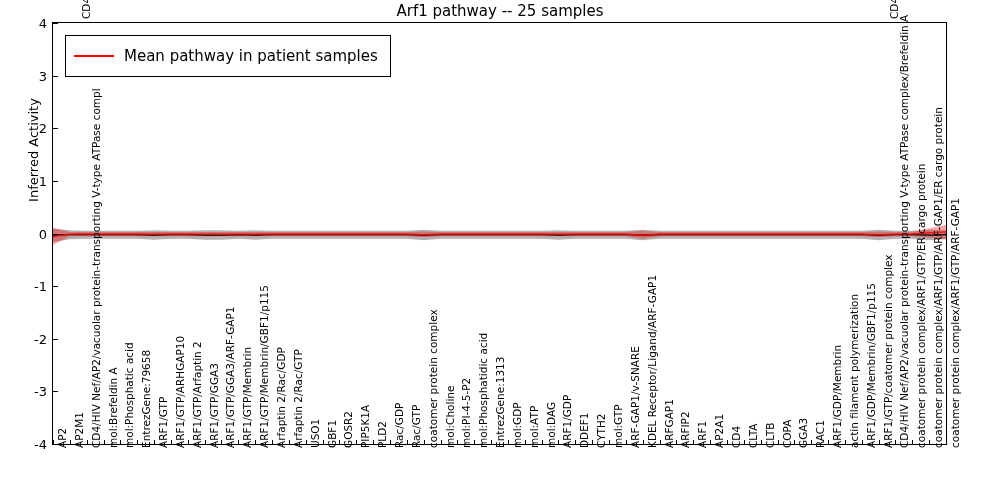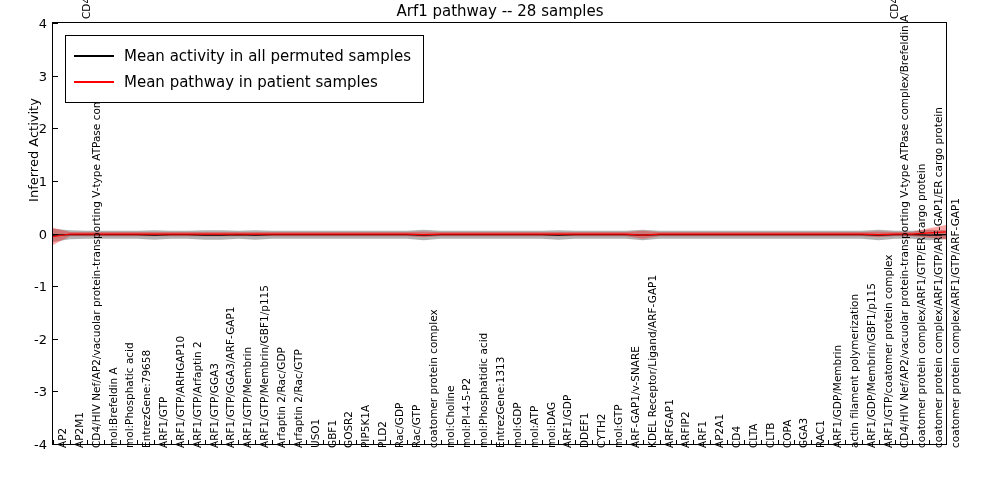--- a/index.html
+++ b/index.html
@@ -132,21 +132,21 @@
     font-size: 15px;
     color: #000000;
     white-space: nowrap;
   }
 </style>
 </head>
 <body>
 
 <div id="root">
 
-  <div class="chart-title">Arf1 pathway -- 28 samples</div>
+  <div class="chart-title">Arf1 pathway -- 25 samples</div>
 
   <div id="plot">
     <svg id="plot-svg" width="893" height="421">
         <path d="M0.00,205.76 L16.85,207.34 L33.70,207.87 L50.55,207.87 L67.40,207.87 L84.25,207.87 L101.09,207.34 L117.94,207.87 L134.79,207.87 L151.64,207.34 L168.49,207.34 L185.34,207.87 L202.19,207.34 L219.04,207.87 L235.89,207.87 L252.74,207.87 L269.58,207.87 L286.43,207.87 L303.28,207.87 L320.13,207.87 L336.98,207.87 L353.83,207.87 L370.68,206.82 L387.53,207.87 L404.38,207.87 L421.23,207.87 L438.08,207.87 L454.92,207.87 L471.77,207.87 L488.62,207.87 L505.47,207.34 L522.32,207.87 L539.17,207.87 L556.02,207.87 L572.87,207.87 L589.72,206.82 L606.57,207.87 L623.42,207.87 L640.26,207.87 L657.11,207.87 L673.96,207.87 L690.81,207.87 L707.66,207.87 L724.51,207.87 L741.36,207.87 L758.21,207.87 L775.06,207.87 L791.91,207.87 L808.75,207.87 L825.60,206.82 L842.45,207.87 L859.30,207.87 L876.15,206.82 L893.00,207.34 L893.00,216.29 L876.15,217.34 L859.30,215.76 L842.45,215.76 L825.60,217.34 L808.75,215.76 L791.91,215.76 L775.06,215.76 L758.21,215.76 L741.36,215.76 L724.51,215.76 L707.66,215.76 L690.81,215.76 L673.96,215.76 L657.11,215.76 L640.26,215.76 L623.42,215.76 L606.57,215.76 L589.72,217.34 L572.87,215.76 L556.02,215.76 L539.17,215.76 L522.32,215.76 L505.47,216.81 L488.62,215.76 L471.77,215.76 L454.92,215.76 L438.08,215.76 L421.23,215.76 L404.38,215.76 L387.53,215.76 L370.68,217.34 L353.83,215.76 L336.98,215.76 L320.13,215.76 L303.28,215.76 L286.43,215.76 L269.58,215.76 L252.74,215.76 L235.89,215.76 L219.04,215.76 L202.19,216.81 L185.34,215.76 L168.49,216.81 L151.64,216.81 L134.79,215.76 L117.94,215.76 L101.09,216.81 L84.25,215.76 L67.40,215.76 L50.55,215.76 L33.70,215.76 L16.85,216.29 L0.00,218.92 Z" fill="#000000" fill-opacity="0.3" stroke="none"></path>
         <path d="M0.00,204.71 L16.85,208.92 L33.70,208.92 L50.55,208.92 L67.40,208.92 L84.25,208.92 L101.09,208.92 L117.94,208.92 L134.79,208.92 L151.64,208.92 L168.49,208.92 L185.34,208.92 L202.19,208.92 L219.04,208.92 L235.89,208.92 L252.74,208.92 L269.58,208.92 L286.43,208.92 L303.28,208.92 L320.13,208.92 L336.98,208.92 L353.83,208.92 L370.68,208.40 L387.53,208.92 L404.38,208.92 L421.23,208.92 L438.08,208.92 L454.92,208.92 L471.77,208.92 L488.62,208.92 L505.47,208.92 L522.32,208.92 L539.17,208.92 L556.02,208.92 L572.87,208.92 L589.72,207.87 L606.57,208.92 L623.42,208.92 L640.26,208.92 L657.11,208.92 L673.96,208.92 L690.81,208.92 L707.66,208.92 L724.51,208.92 L741.36,208.92 L758.21,208.92 L775.06,208.92 L791.91,208.92 L808.75,208.92 L825.60,208.40 L842.45,208.92 L859.30,208.92 L876.15,205.24 L893.00,202.08 L893.00,216.29 L876.15,214.71 L859.30,213.13 L842.45,213.13 L825.60,214.18 L808.75,213.13 L791.91,213.13 L775.06,213.13 L758.21,213.13 L741.36,213.13 L724.51,213.13 L707.66,213.13 L690.81,213.13 L673.96,213.13 L657.11,213.13 L640.26,213.13 L623.42,213.13 L606.57,213.13 L589.72,215.76 L572.87,213.13 L556.02,213.13 L539.17,213.13 L522.32,213.13 L505.47,213.13 L488.62,213.13 L471.77,213.13 L454.92,213.13 L438.08,213.13 L421.23,213.13 L404.38,213.13 L387.53,213.13 L370.68,214.18 L353.83,213.13 L336.98,213.13 L320.13,213.13 L303.28,213.13 L286.43,213.13 L269.58,213.13 L252.74,213.13 L235.89,213.13 L219.04,213.13 L202.19,213.13 L185.34,213.13 L168.49,213.13 L151.64,213.13 L134.79,213.13 L117.94,213.13 L101.09,213.13 L84.25,213.13 L67.40,213.13 L50.55,213.13 L33.70,213.13 L16.85,213.13 L0.00,222.08 Z" fill="#ff0000" fill-opacity="0.35" stroke="none"></path>
         <path d="M0.00,212.08 L16.85,211.55 L33.70,211.55 L50.55,211.55 L67.40,211.55 L84.25,211.55 L101.09,212.08 L117.94,211.55 L134.79,211.55 L151.64,212.08 L168.49,212.08 L185.34,211.55 L202.19,212.08 L219.04,211.55 L235.89,211.55 L252.74,211.55 L269.58,211.55 L286.43,211.55 L303.28,211.55 L320.13,211.55 L336.98,211.55 L353.83,211.55 L370.68,212.08 L387.53,211.55 L404.38,211.55 L421.23,211.55 L438.08,211.55 L454.92,211.55 L471.77,211.55 L488.62,211.55 L505.47,212.08 L522.32,211.55 L539.17,211.55 L556.02,211.55 L572.87,211.55 L589.72,212.08 L606.57,211.55 L623.42,211.55 L640.26,211.55 L657.11,211.55 L673.96,211.55 L690.81,211.55 L707.66,211.55 L724.51,211.55 L741.36,211.55 L758.21,211.55 L775.06,211.55 L791.91,211.55 L808.75,211.55 L825.60,212.08 L842.45,211.55 L859.30,211.55 L876.15,212.08 L893.00,211.55 " fill="none" stroke="#000000" stroke-width="1.2"></path>
         <path d="M0.00,213.66 L16.85,211.03 L33.70,211.03 L50.55,211.03 L67.40,211.03 L84.25,211.03 L101.09,211.03 L117.94,211.03 L134.79,211.03 L151.64,211.03 L168.49,211.03 L185.34,211.03 L202.19,211.03 L219.04,211.03 L235.89,211.03 L252.74,211.03 L269.58,211.03 L286.43,211.03 L303.28,211.03 L320.13,211.03 L336.98,211.03 L353.83,211.03 L370.68,211.55 L387.53,211.03 L404.38,211.03 L421.23,211.03 L438.08,211.03 L454.92,211.03 L471.77,211.03 L488.62,211.03 L505.47,211.03 L522.32,211.03 L539.17,211.03 L556.02,211.03 L572.87,211.03 L589.72,212.08 L606.57,211.03 L623.42,211.03 L640.26,211.03 L657.11,211.03 L673.96,211.03 L690.81,211.03 L707.66,211.03 L724.51,211.03 L741.36,211.03 L758.21,211.03 L775.06,211.03 L791.91,211.03 L808.75,211.03 L825.60,211.55 L842.45,211.03 L859.30,211.03 L876.15,209.97 L893.00,208.92 " fill="none" stroke="#ff0000" stroke-width="1.2"></path>
       </svg>
 
     <div id="yticks">
@@ -277,24 +277,20 @@
         <div class="xtickmark" style="left: 876.151px;"></div>
         <div class="xtick" style="left: 880.151px;">coatomer protein complex/ARF1/GTP/ARF-GAP1/ER cargo protein</div>
         <div class="xtickmark" style="left: 893px;"></div>
         <div class="xtick" style="left: 897px;">coatomer protein complex/ARF1/GTP/ARF-GAP1</div>
         <div class="xtick top" style="left: 37.6981px;">CD4/HIV Nef/AP2/vacuolar protein-transporting V-type ATPase compl</div>
         <div class="xtick top" style="left: 846.453px;">CD4/HIV Nef/AP2/vacuolar protein-transporting V-type ATPase complex/Brefeldin A</div>
       </div>
 
     <div id="legend">
       <div class="legend-row">
-        <span class="legend-line" style="border-top-color:#000000;"></span>
-        <span class="legend-text">Mean activity in all permuted samples</span>
-      </div>
-      <div class="legend-row">
         <span class="legend-line" style="border-top-color:#ff0000;"></span>
         <span class="legend-text">Mean pathway in patient samples</span>
       </div>
     </div>
   </div>
 
   <div class="ylabel">Inferred Activity</div>
 
 </div>
 

